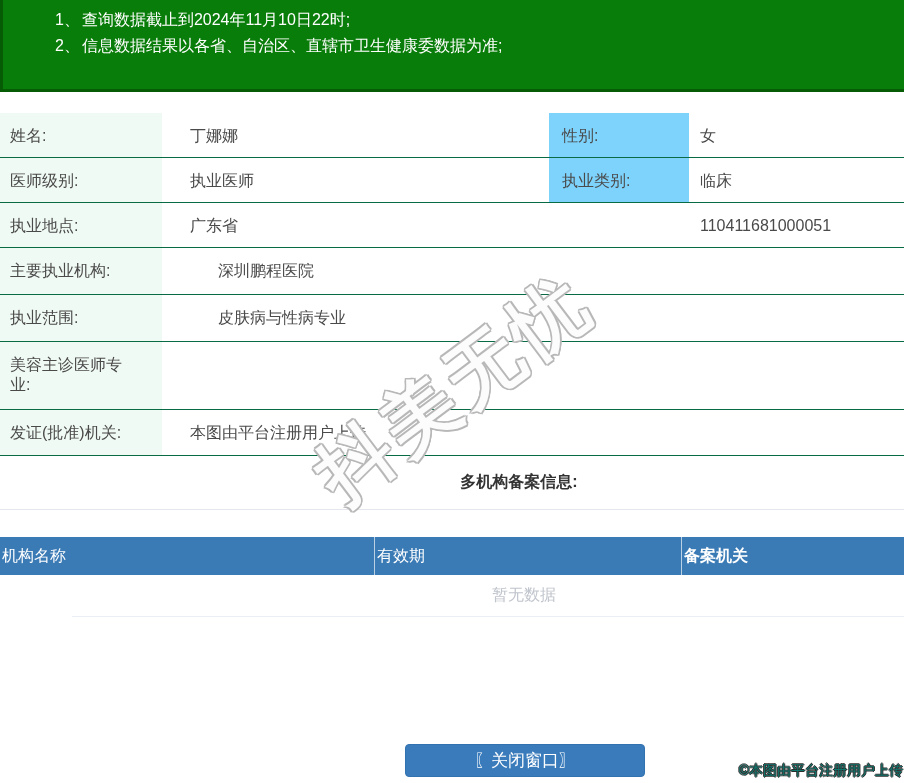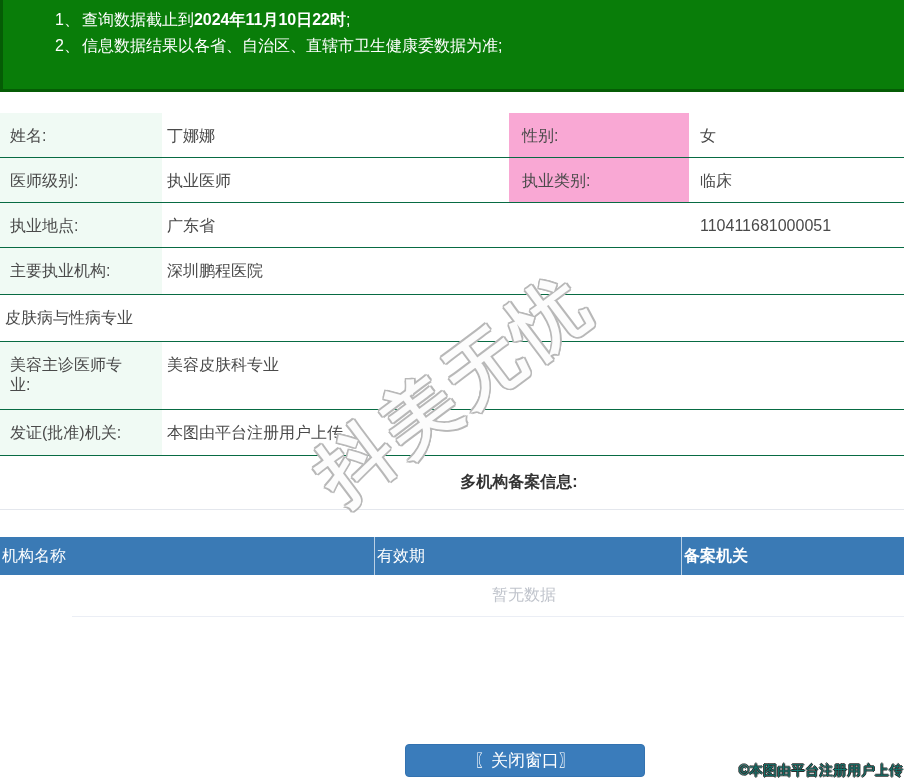--- a/index.html
+++ b/index.html
@@ -8,32 +8,32 @@
 
   
   .banner {
     width:904px; height:92px;
     background:#097d09;
     border-left:3px solid #055c05;
     border-bottom:3px solid #055c05;
     padding:7px 10px 0 52px;
     color:#fff; font-size:16px; line-height:26px;
   }
-  .banner b { font-weight:bold; }
+  .banner b { font-weight:normal; }
   .banner .num { margin-right:2px; }
 
   
   .info-table { margin-top:21px; width:904px; }
   .info-row { display:flex; border-bottom:1px solid #086b43; }
   .info-row .cell { padding-top:13px; font-size:16px; line-height:20px; color:#4a4a4a; }
   .cell.lbl  { width:162px; background:#f0faf4; padding-left:10px; padding-right:30px; word-break:break-all; }
-  .cell.val  { flex:1; background:#fff; padding-left:5px; }
-  .cell.lbl2 { width:180px; background:#f9a8d4; padding-left:13px; padding-right:10px; }
+  .cell.val  { flex:1; background:#fff; padding-left:28px; }
+  .cell.lbl2 { width:140px; background:#7dd3fc; padding-left:13px; padding-right:10px; }
   .cell.val2 { width:215px; background:#fff; padding-left:11px; }
-  .r45 { height:45px; } .r47 { height:47px; } .r68 { height:68px; } .r46 { height:46px; }
+  .r45 { height:45px; } .r47 { height:47px;gap:28px; } .r68 { height:68px; } .r46 { height:46px; }
 
   
   .section-heading {
     margin-top:16px; height:22px; width:904px;
     text-align:center; transform:translateX(67px);
     font-size:16px; font-weight:bold; color:#333;
   }
   .divider { margin-top:15px; width:904px; border-top:1px solid #e4e7ed; }
 
   .org-table { margin-top:27px; width:904px; }
@@ -104,25 +104,25 @@
   <div class="info-row r45">
     <div class="cell lbl">执业地点:</div>
     <div class="cell val">广东省</div>
     <div class="cell val2">110411681000051</div>
   </div>
   <div class="info-row r47">
     <div class="cell lbl">主要执业机构:</div>
     <div class="cell val">深圳鹏程医院</div>
   </div>
   <div class="info-row r47">
+    <div class="cell lbl">执业范围:</div>
     <div class="cell val">皮肤病与性病专业</div>
   </div>
   <div class="info-row r68">
     <div class="cell lbl">美容主诊医师专业:</div>
-    <div class="cell val">美容皮肤科专业</div>
   </div>
   <div class="info-row r46">
     <div class="cell lbl">发证(批准)机关:</div>
     <div class="cell val">本图由平台注册用户上传</div>
   </div>
 </div>
 
 <div class="section-heading">多机构备案信息:</div>
 <div class="divider"></div>
 

